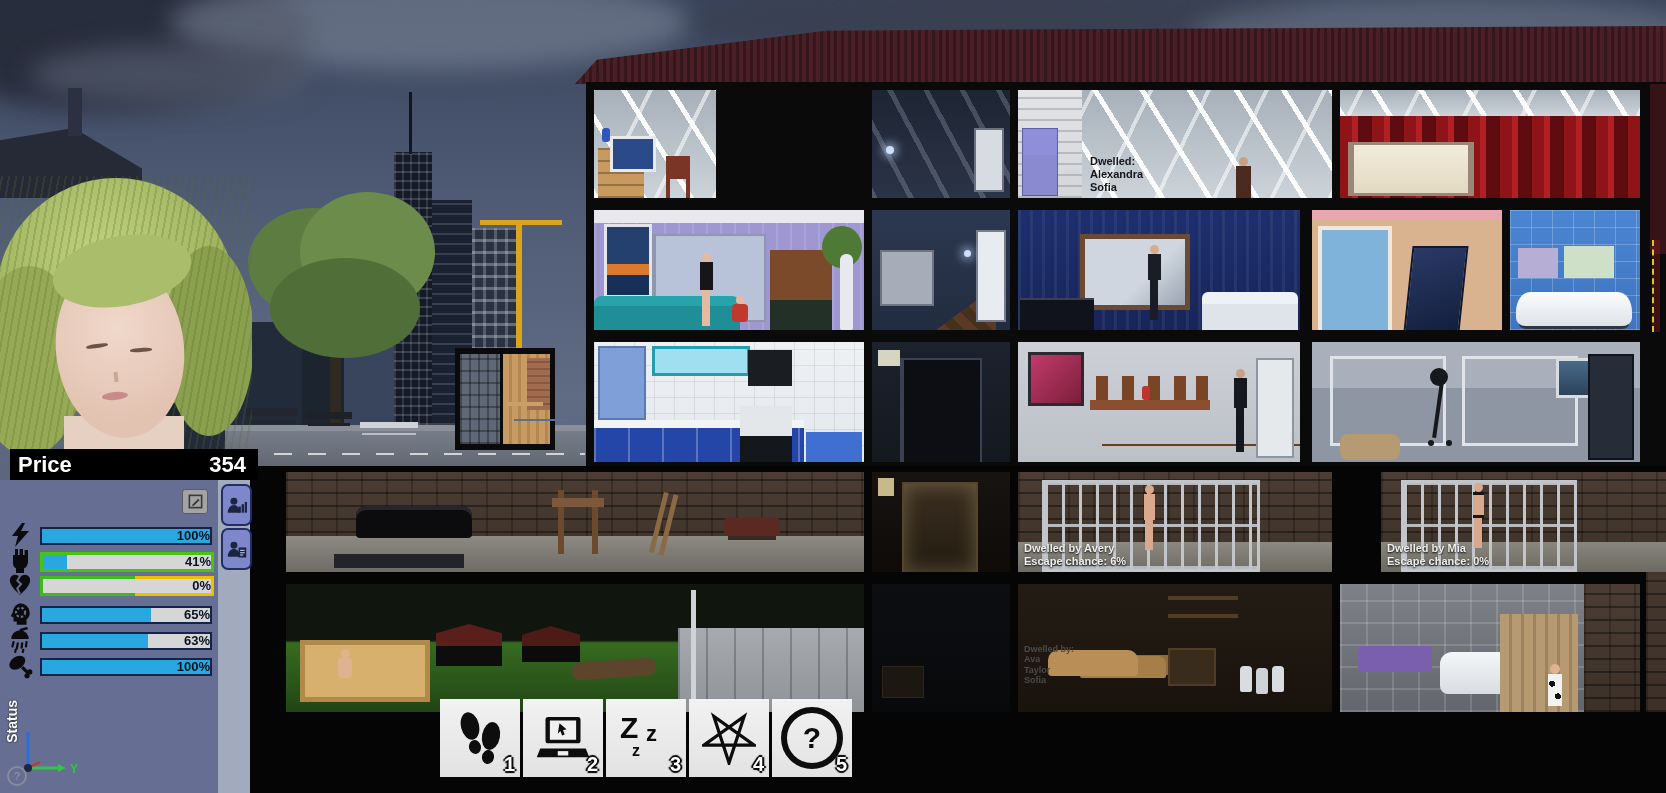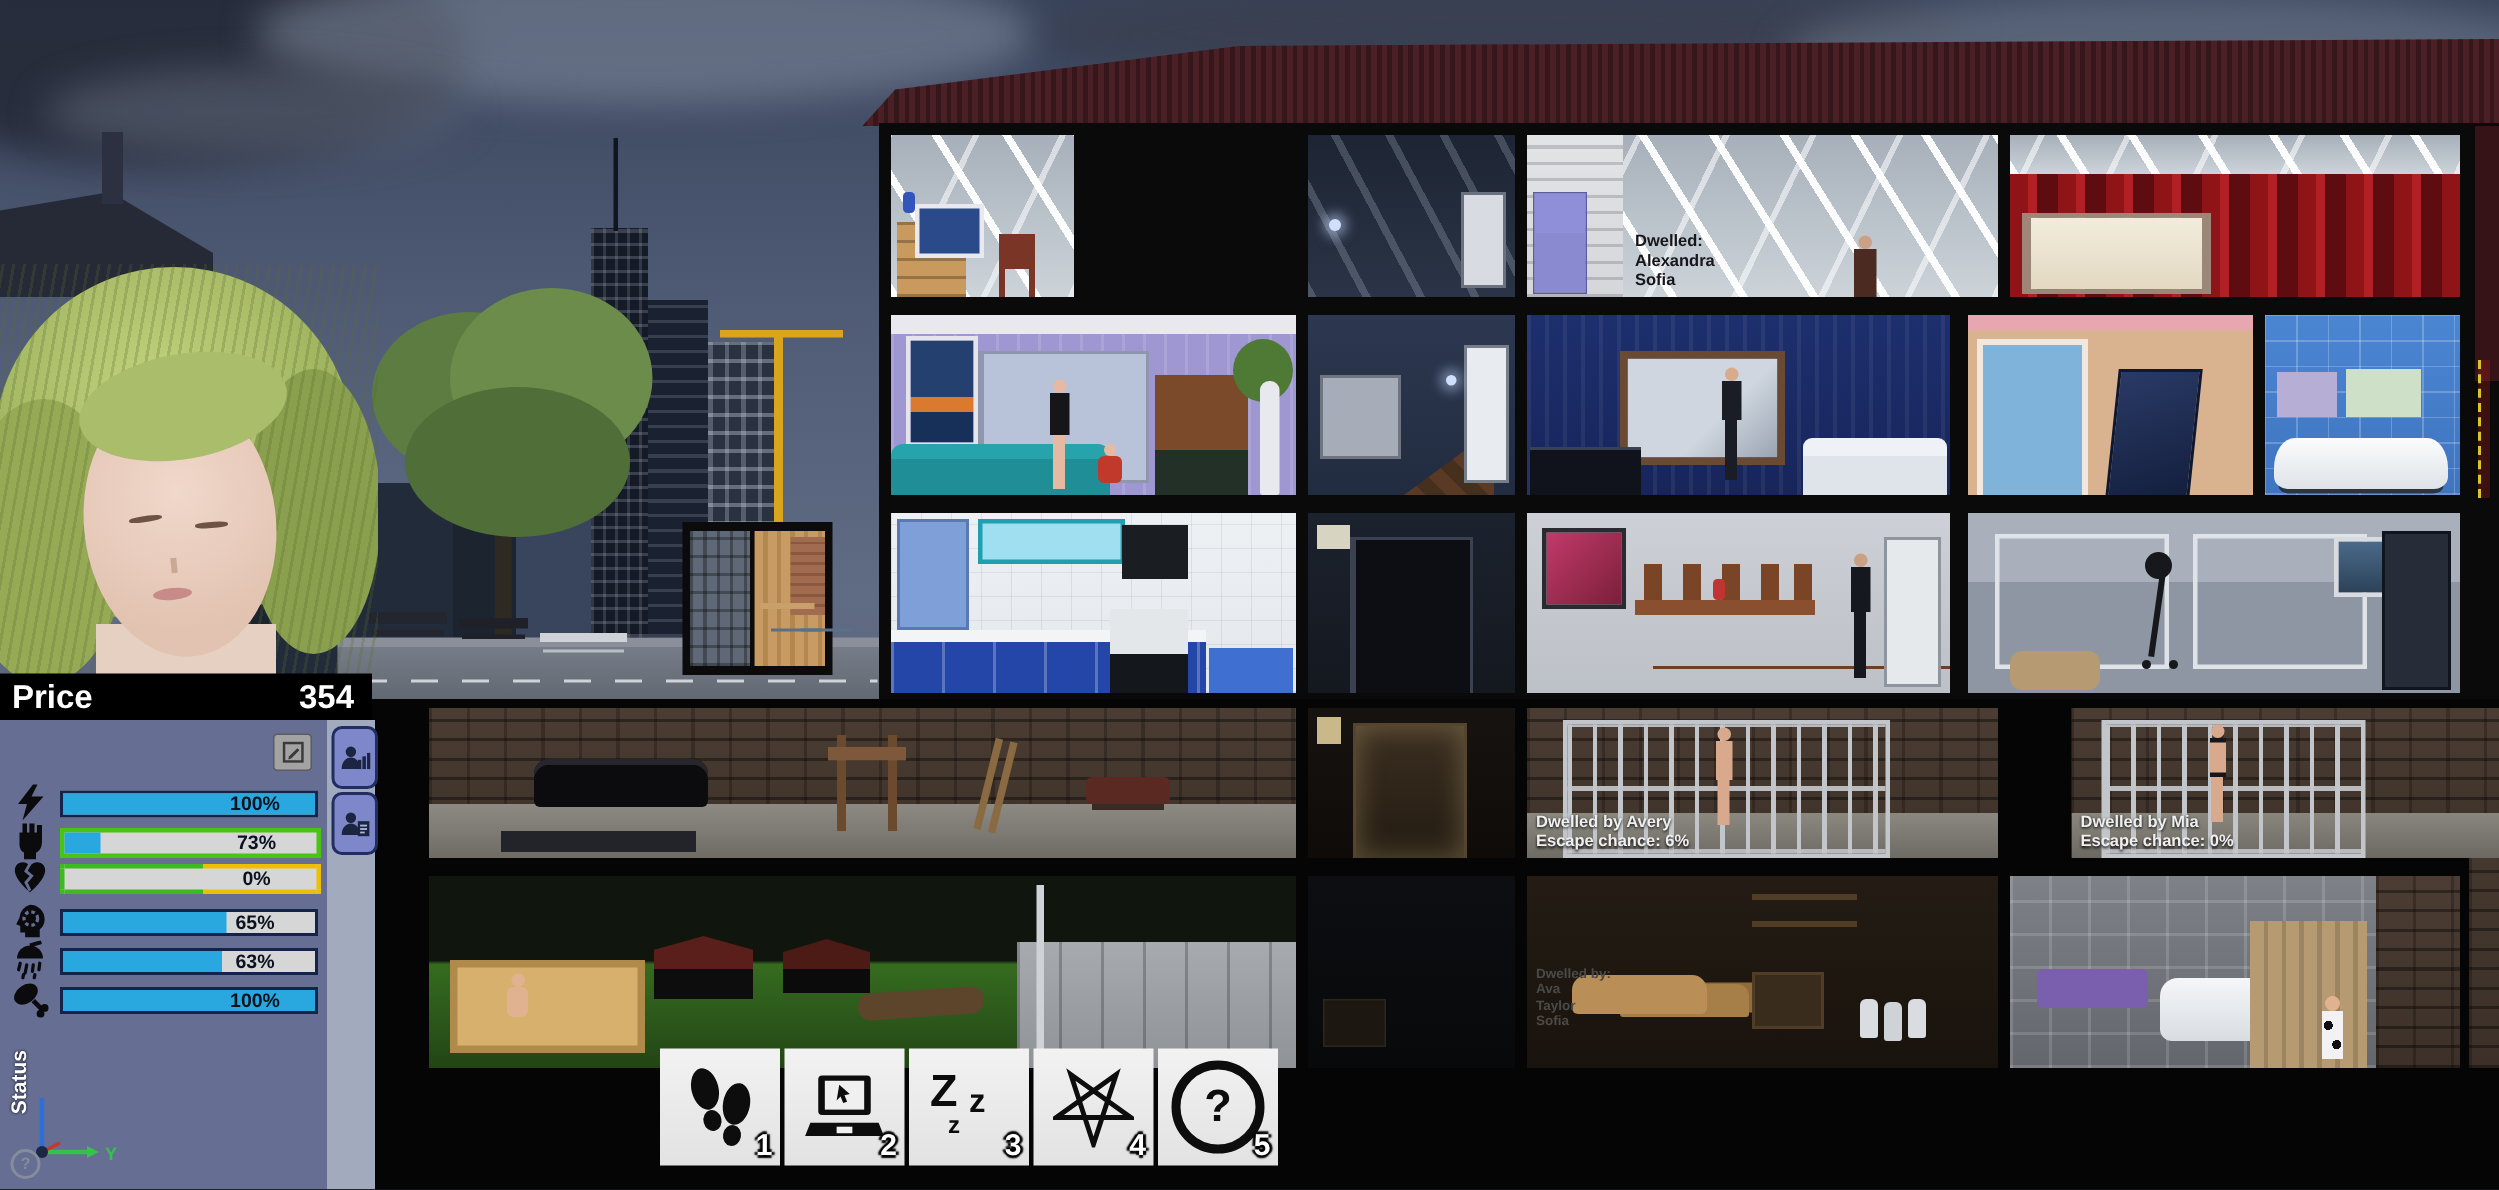--- a/index.html
+++ b/index.html
@@ -18,38 +18,38 @@
     repeating-linear-gradient(0deg, rgba(0,0,0,.38) 0 2px, transparent 2px 13px),
     repeating-linear-gradient(90deg, rgba(0,0,0,.22) 0 2px, transparent 2px 25px),
     linear-gradient(180deg,#4b3d33,#3c3028);}
   .cage{background:repeating-linear-gradient(90deg,#c2c6cb 0 3px,rgba(0,0,0,0) 3px 17px),
     repeating-linear-gradient(0deg,#b7bbc0 0 3px,rgba(0,0,0,0) 3px 42px);
     border:3px solid #c2c6cb;}
   .room{position:absolute;overflow:hidden;}
   .roomlabel{position:absolute;font-weight:bold;line-height:1.18;}
   .fig-head{position:absolute;border-radius:50%;}
   
-  .price-bar{position:absolute;left:0;top:449px;width:248px;height:31px;background:var(--price_bg,#000);
+  .price-bar{position:absolute;left:10px;top:449px;width:248px;height:31px;background:var(--price_bg,#000);
     color:#fff;font-weight:bold;font-size:22px;text-align:center;}
   .panel{position:absolute;left:0;top:480px;width:218px;height:313px;background:var(--panel_bg,#666e93);}
   .strip{position:absolute;left:218px;top:480px;width:32px;height:313px;background:var(--strip_bg,#a2abbe);}
   .side-btn{position:absolute;left:3px;width:27px;height:38px;background:var(--side_btn,#7d87c9);
     border:2px solid #222e63;border-radius:7px;display:flex;align-items:center;justify-content:center;cursor:pointer;}
   .char-name{position:absolute;left:0;top:486px;width:192px;text-align:center;color:#fff;font-size:27px;font-weight:bold;
     text-shadow:-2px 0 2px #000,2px 0 2px #000,0 -2px 2px #000,0 2px 2px #000;}
   .edit-btn{position:absolute;left:182px;top:489px;width:24px;height:23px;background:#a3a3a3;border:1px solid #5c5c5c;
     border-radius:3px;display:flex;align-items:center;justify-content:center;}
   .stat-row{position:absolute;left:0;width:218px;height:18px;}
   .sicon{position:absolute;left:7px;top:-5px;width:28px;height:28px;}
   .bar{position:absolute;left:40px;top:0;width:168px;height:14px;background:#d6d6d6;border:2px solid #13234a;}
   .bar.b-green{border:3px solid var(--bar_green,#49c414);}
   .bar.b-mixed{border:3px solid var(--bar_yellow,#eebf00);
     border-image:linear-gradient(90deg,#3dbb1e 0 55%, var(--bar_yellow,#eebf00) 55%) 1;}
   .fill{position:absolute;left:0;top:0;height:100%;background:var(--accent_blue,#29a8e0);}
-  .bval{position:absolute;left:0;top:0;width:100%;text-align:center;font-size:13px;font-weight:bold;color:#0a1220;line-height:14px;padding-left:44px;}
+  .bval{position:absolute;left:0;top:0;width:100%;text-align:right;font-size:13px;font-weight:bold;color:#0a1220;line-height:14px;}
   .status-v{position:absolute;left:4px;top:700px;color:#fff;font-weight:bold;font-size:14px;
     writing-mode:vertical-rl;transform:rotate(180deg);text-shadow:0 0 2px #000;}
   .help-dot{position:absolute;left:7px;top:766px;width:16px;height:16px;border:2px solid #868c9b;border-radius:50%;
     color:#868c9b;font-size:11px;font-weight:bold;text-align:center;line-height:16px;}
   
   .toolbar{position:absolute;left:440px;top:699px;display:flex;gap:3px;}
   .tb-btn{position:relative;width:80px;height:78px;background:linear-gradient(180deg,#f2f2f2,var(--toolbar_btn,#e2e2e2));
     display:flex;align-items:center;justify-content:center;cursor:pointer;}
   .tb-num{position:absolute;right:5px;bottom:1px;font-size:20px;font-weight:bold;color:#fff;
     text-shadow:-2px 0 1px #000,2px 0 1px #000,0 -2px 1px #000,0 2px 1px #000;}
@@ -383,21 +383,21 @@
   </div>
   <div class="stat-row" style="top:552px;">
     <span class="sicon">
       <svg width="26" height="26" viewBox="0 0 24 26">
         <path d="M7 2 h3 v6 h1.6 V2 h3.4 v6 h1.6 V3 h3.4 v11 c0 5 -2.5 8 -7 8 h-2 c-4 0 -6 -2.5 -6 -6 V8 h2 z" fill="#0b0b0e"></path>
         <rect x="8" y="21" width="8" height="5" fill="#0b0b0e"></rect>
       </svg>
     </span>
     <div class="bar b-green">
       <div class="fill" style="width: 14%;"></div>
-      <span class="bval">73%</span>
+      <span class="bval">41%</span>
     </div>
   </div>
   <div class="stat-row" style="top:576px;">
     <span class="sicon">
       <svg width="26" height="26" viewBox="0 0 24 24">
         <path d="M12 22 C4 15 1 9.5 3.5 5.5 C6 2.5 10 3 12 6 C14 3 18 2.5 20.5 5.5 C23 9.5 20 15 12 22 Z" fill="#0b0b0e"></path>
         <polyline points="12,4.5 9.5,9 13,12 9.5,16 12,21" fill="none" stroke="#666e93" stroke-width="1.8"></polyline>
       </svg>
     </span>
     <div class="bar b-mixed">

